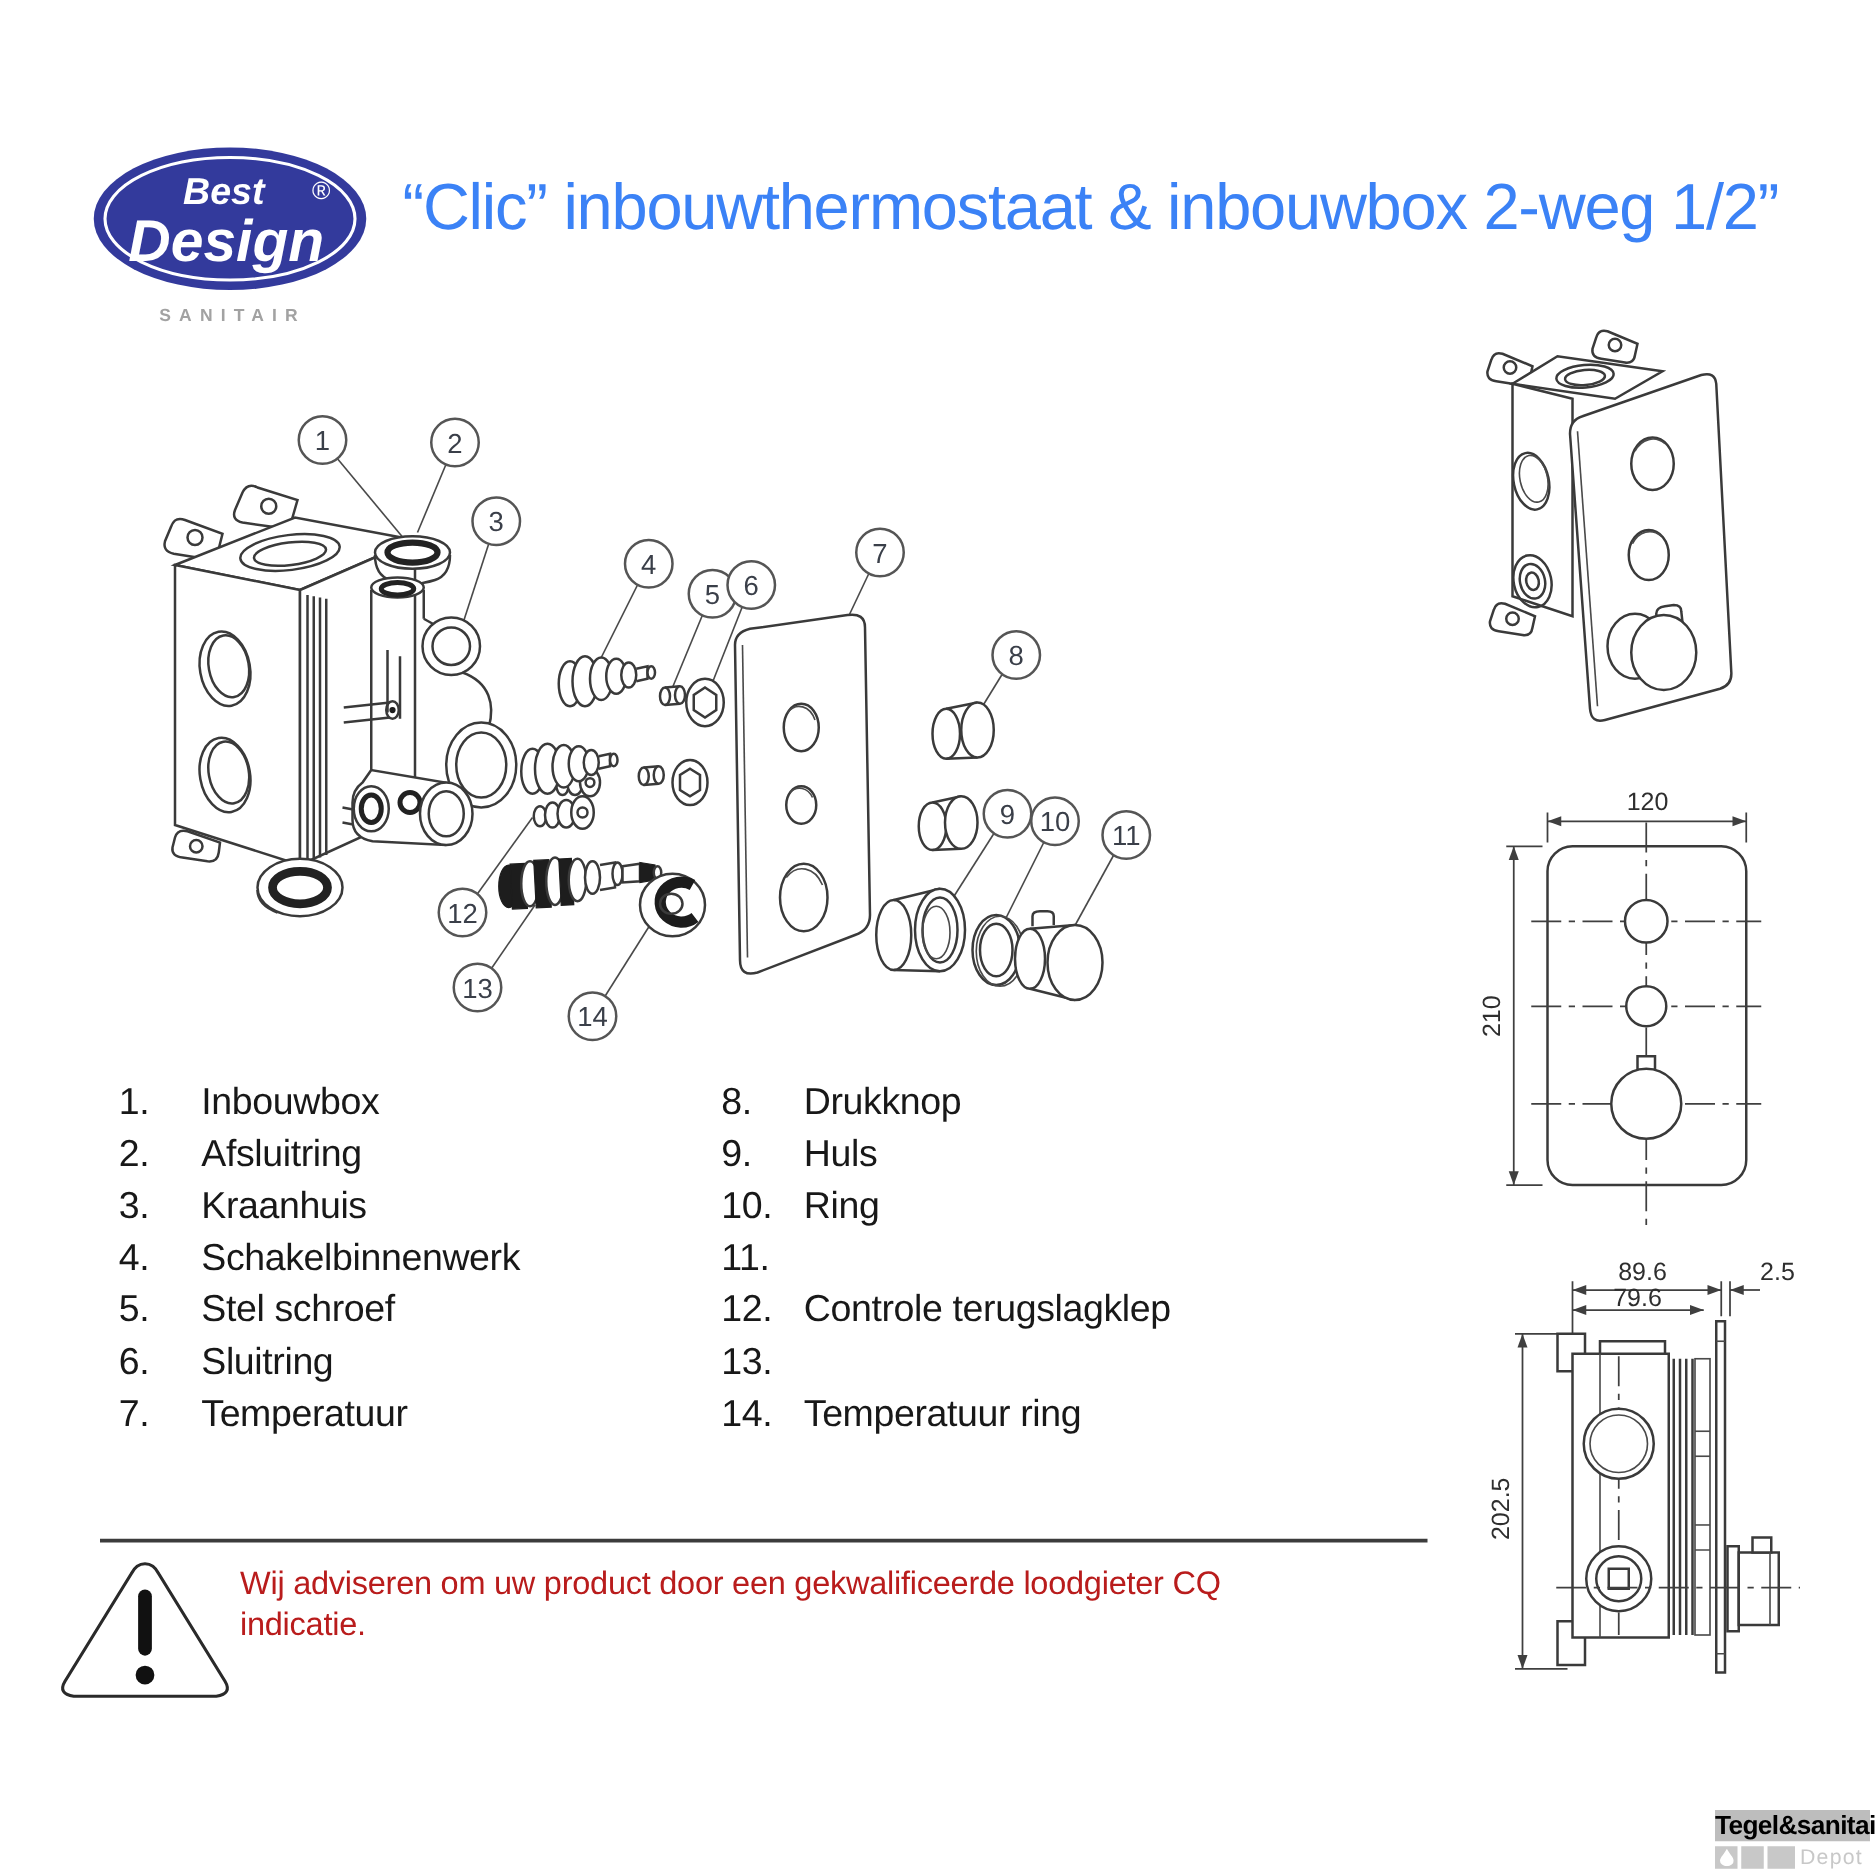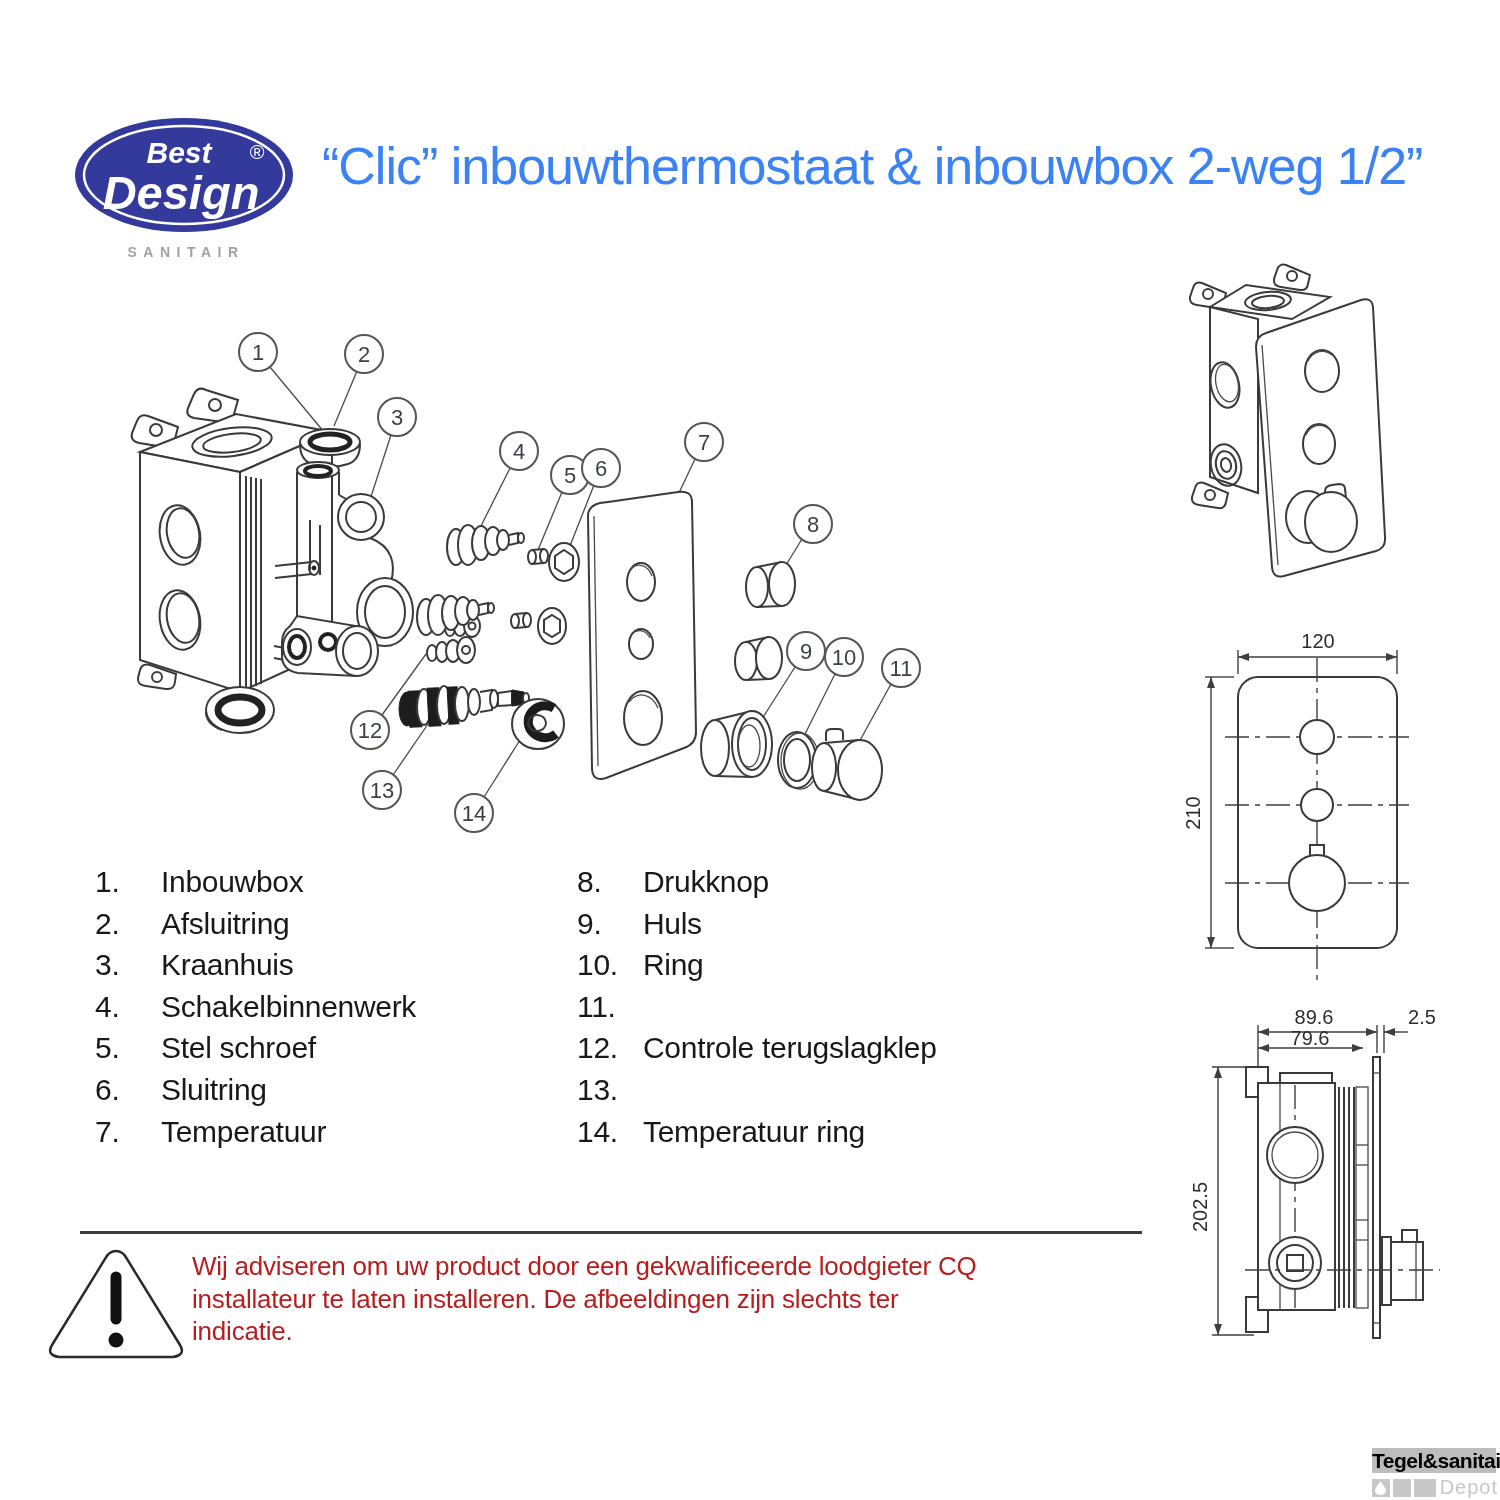--- a/index.html
+++ b/index.html
@@ -16,21 +16,21 @@
   .plist.c2{left:577px;width:520px;}
   
   .divider{left:80px;top:1231px;width:1062px;height:3px;background:#3c3c3c;}
   .warntext{left:192px;top:1250px;width:860px;font-size:26px;line-height:32.5px;color:#b91c1c;letter-spacing:-0.2px;}
   
   .wm{left:1372px;top:1448px;width:126px;}
   .wm-bar{width:124px;height:25px;background:#bdbdbd;color:#000000;font-weight:bold;font-size:21px;line-height:25px;text-align:center;letter-spacing:-0.5px;}
   .wm-row{display:flex;align-items:center;margin-top:3px;}
   .wm-sq{width:18px;height:18px;background:#c8c8c8;margin-right:3px;display:flex;align-items:center;justify-content:center;}
   .wm-sq.wide{width:22px;margin-right:4px;}
-  .wm-depot{color:#c8c8c8;font-size:20px;letter-spacing:1px;}
+  .wm-depot{color:#c8c8c8;font-size:17px;letter-spacing:1px;}
   
   svg{display:block;}
   .ln{fill:none;stroke:#3a3a3a;stroke-width:2;}
   .lnf{fill:#ffffff;stroke:#3a3a3a;stroke-width:2;}
   .thin{fill:none;stroke:#4a4a4a;stroke-width:1.3;}
   .dark{fill:#1d1d1d;stroke:#1d1d1d;}
   .callout circle{fill:#ffffff;stroke:#555;stroke-width:2;}
   .callout text{fill:#3a3f49;font-size:22px;font-family:"Liberation Sans",sans-serif;text-anchor:middle;}
   .dim{fill:none;stroke:#3f3f3f;stroke-width:1.4;}
   .dimtxt{fill:#2e2e2e;font-size:20px;font-family:"Liberation Sans",sans-serif;text-anchor:middle;}
@@ -472,21 +472,20 @@
 
   <div class="abs divider"></div>
 
   <svg class="abs" style="left:40px;top:1243px" width="152" height="124" viewBox="0 0 152 124">
     <path d="M76,8 Q83,8 87,16 L140,102 Q146,112 133,114 L19,114 Q6,112 12,102 L65,16 Q69,8 76,8 Z" fill="#ffffff" stroke="#2a2a2a" stroke-width="2.5"></path>
     <line x1="76" y1="34" x2="76" y2="76" stroke="#111" stroke-width="11" stroke-linecap="round"></line>
     <circle cx="76" cy="97" r="7.5" fill="#111"></circle>
   </svg>
   <div class="abs warntext">
     <div>Wij adviseren om uw product door een gekwalificeerde loodgieter CQ</div>
-    <div>installateur te laten installeren. De afbeeldingen zijn slechts ter</div>
     <div>indicatie.</div>
   </div>
 
   <div class="abs wm">
     <div class="wm-bar">Tegel&amp;sanitair</div>
     <div class="wm-row">
       <div class="wm-sq">
         <svg width="11" height="14" viewBox="0 0 11 14">
             <path d="M5.5,0 C7.5,4 11,7 11,9.5 A5.5,4.5 0 0 1 0,9.5 C0,7 3.5,4 5.5,0 Z" fill="#ffffff"></path>
           </svg>

